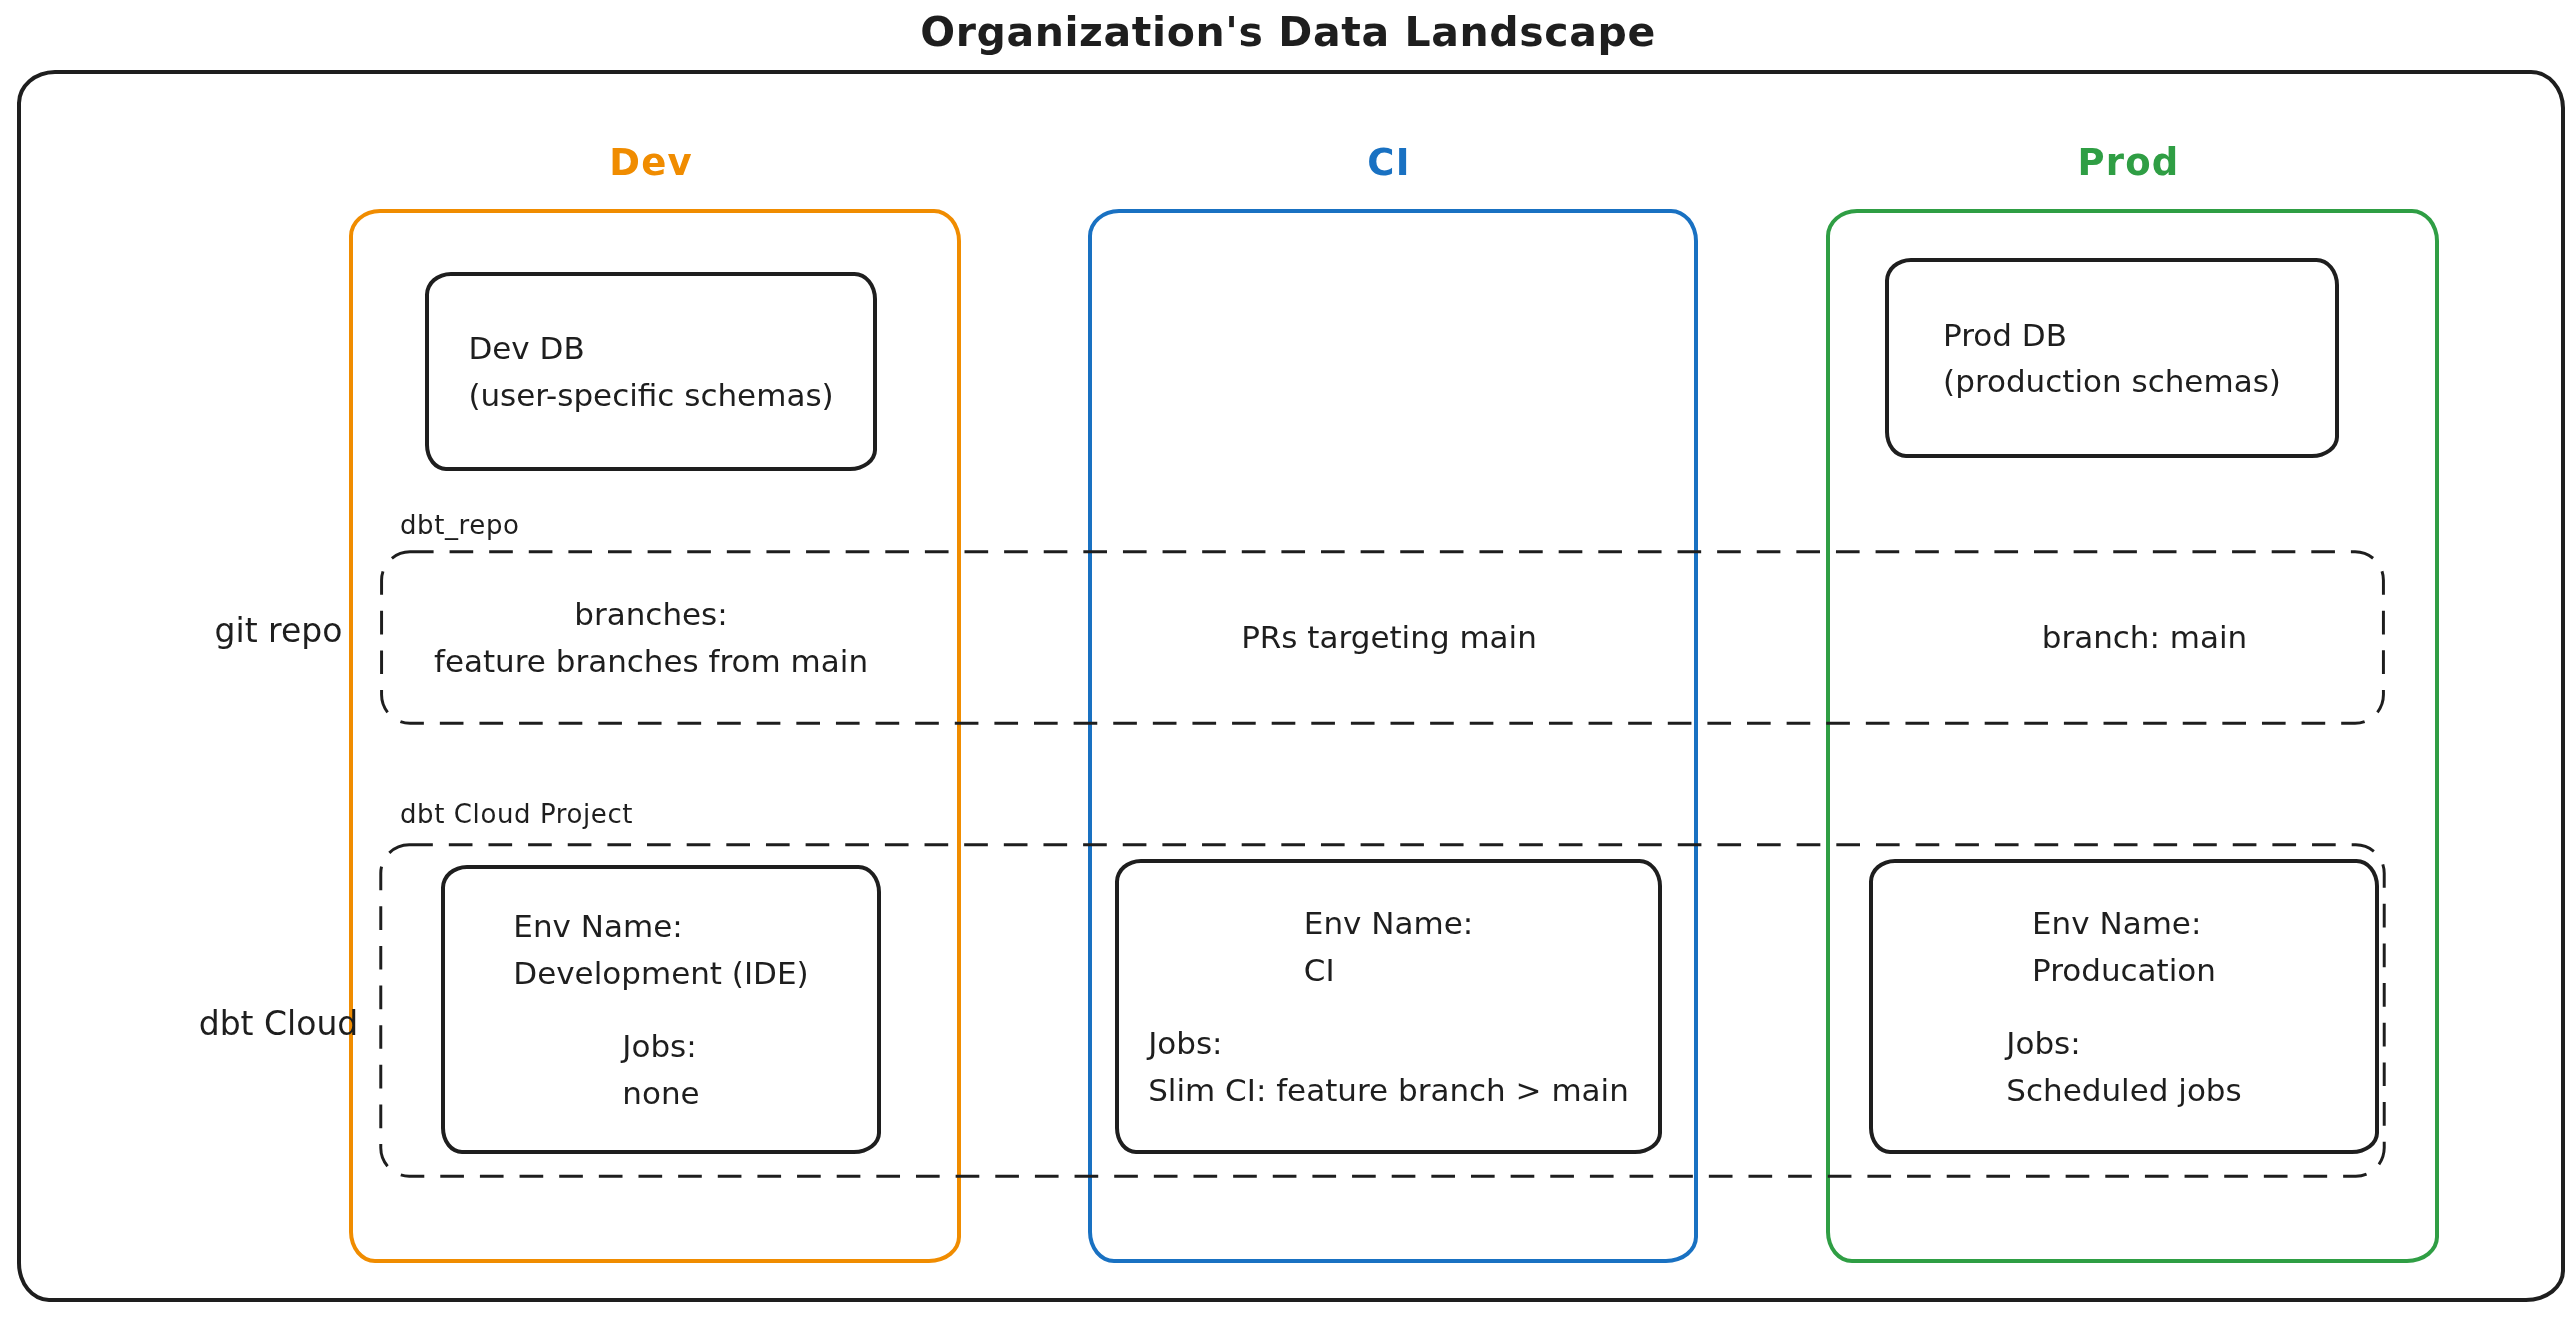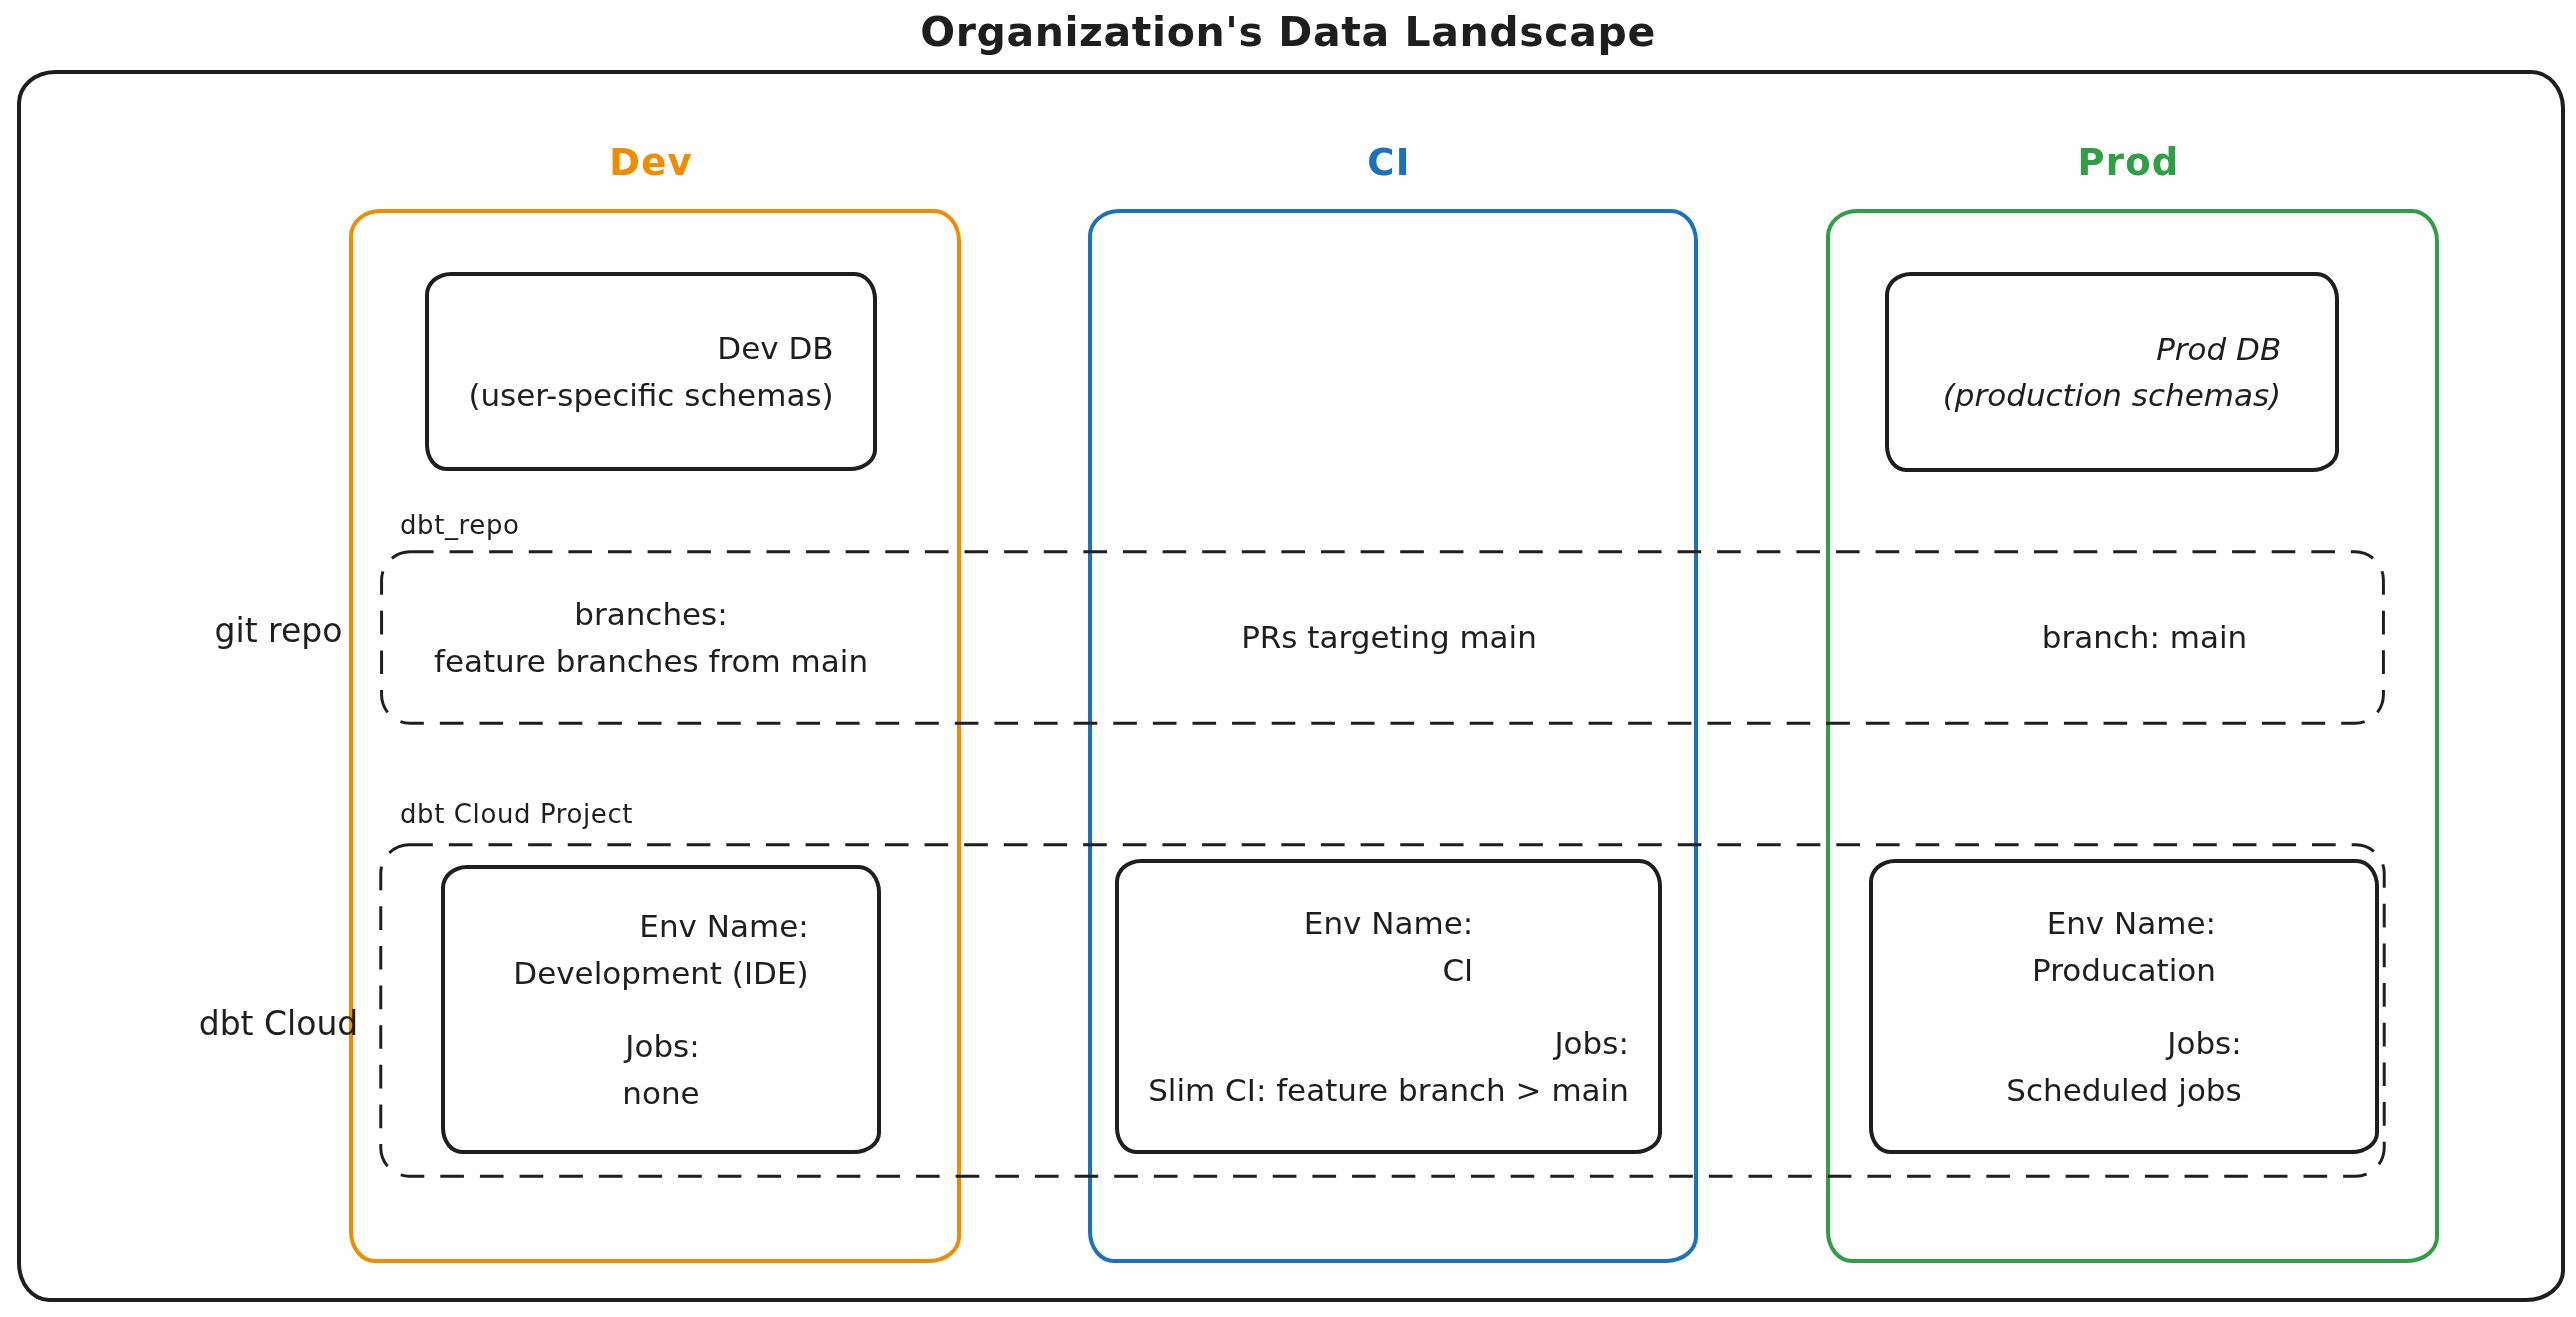--- a/index.html
+++ b/index.html
@@ -53,29 +53,29 @@
   }
   #row-label-warehouse{top:330px;}
   #row-label-git{top:608px;}
   #row-label-dbt{top:985px;margin-top:16px;}
   
   .node{
     border:4.1px solid var(--ink);
     border-radius:26px 22.5px 27px 21px / 22.5px 27px 21px 26px;
     display:flex;flex-direction:column;
     align-items:center;justify-content:center;
-    text-align:right;
+    text-align:left;
     font-size:31px;line-height:1.5;
     white-space:pre-line;
     background:transparent;
   }
   
   #db-dev {left:425px; top:272px;width:444px;height:191px;}
   #db-ci  {left:1141px;top:270px;width:441px;height:193px;}
-  #db-prod{left:1885px;top:272px;width:446px;height:192px;font-style:italic;}
+  #db-prod{left:1885px;top:258px;width:446px;height:192px;}
   
   .dashed-svg{pointer-events:none;}
   #git-dashed{left:379px;top:550px;width:2007px;height:175px;}
   #dbt-dashed{left:379px;top:843px;width:2007px;height:335px;}
   .group-label{
     font-size:26px;color:var(--ink);letter-spacing:0.6px;
   }
   #git-group-label{left:400px;top:510px;}
   #dbt-group-label{left:400px;top:799px;}
   

